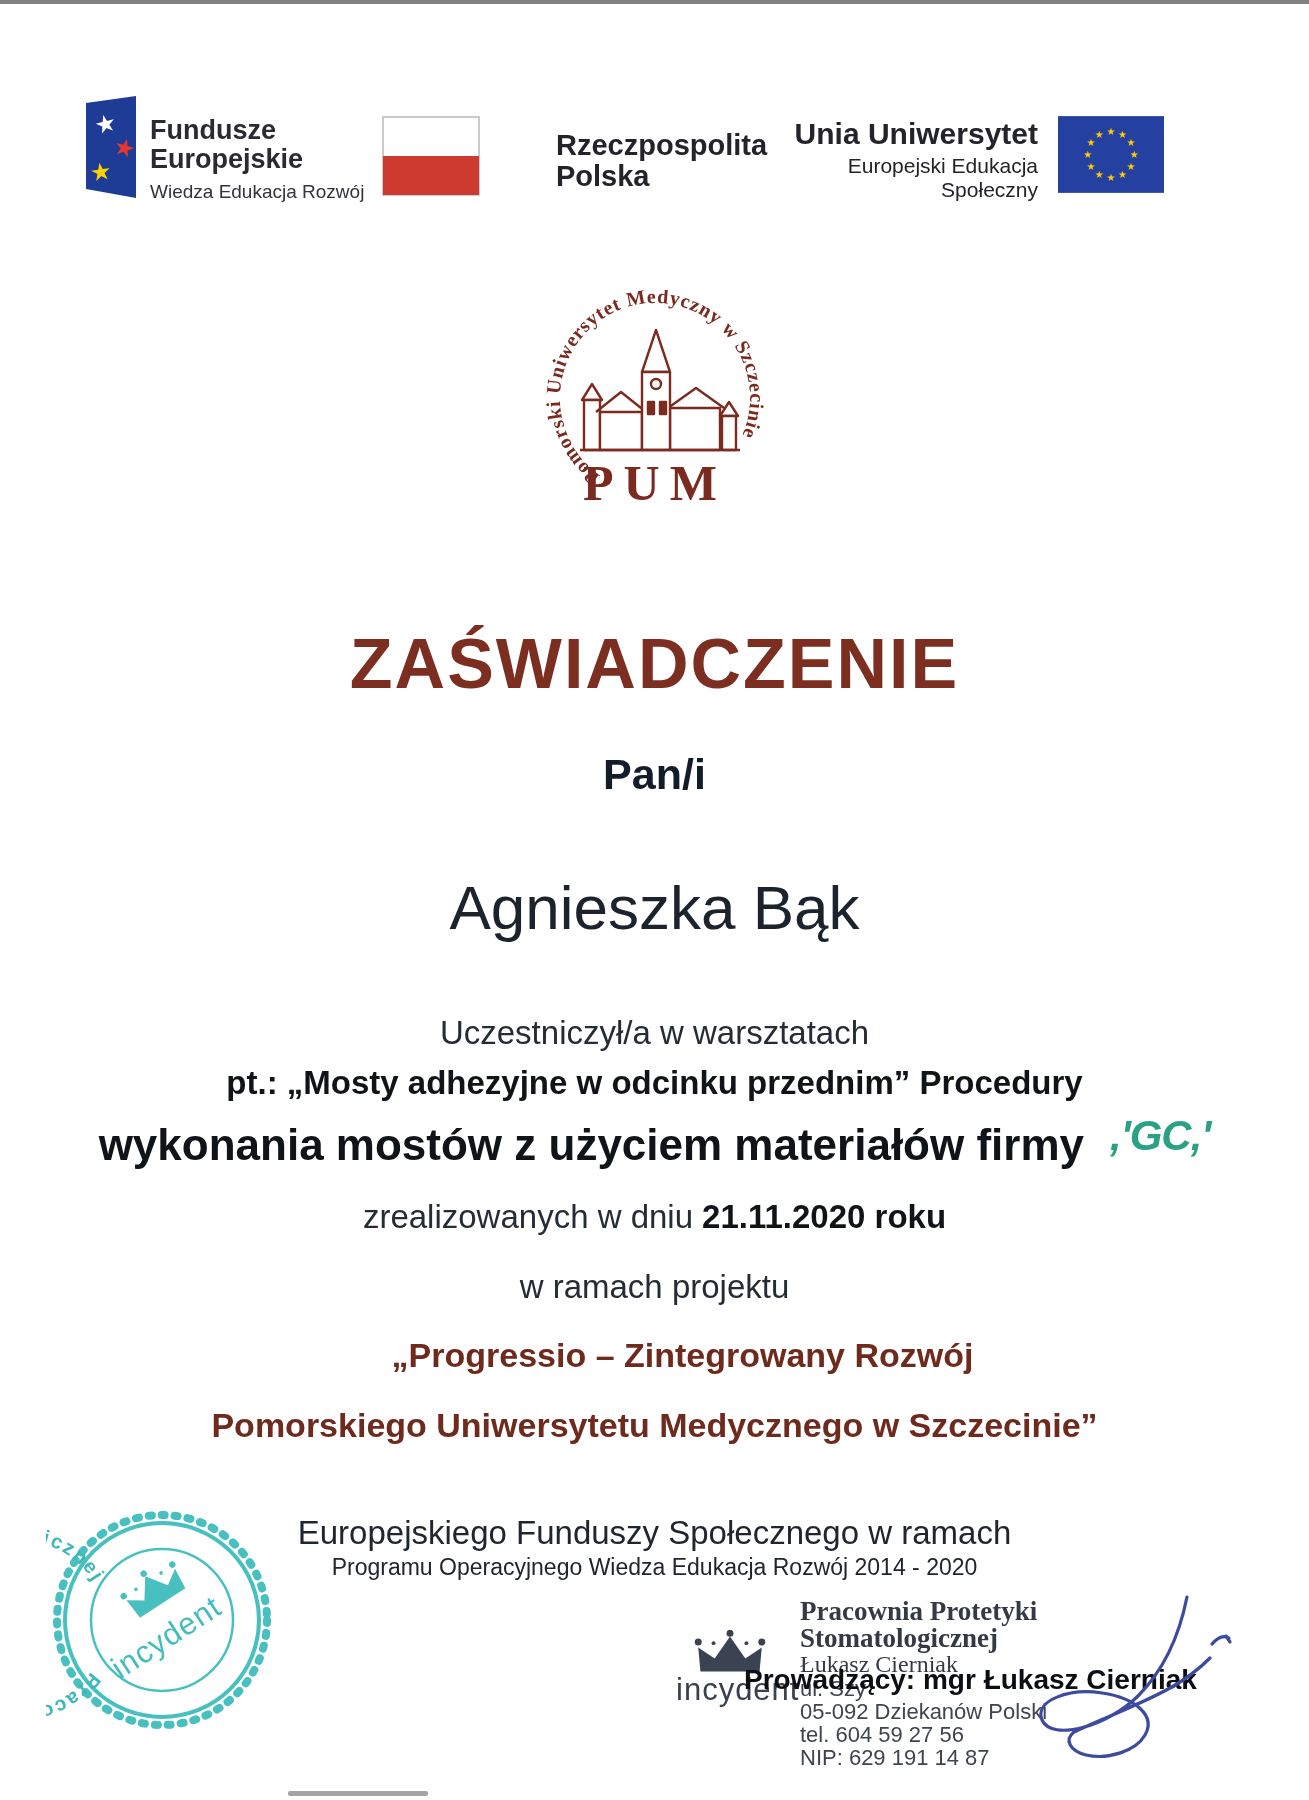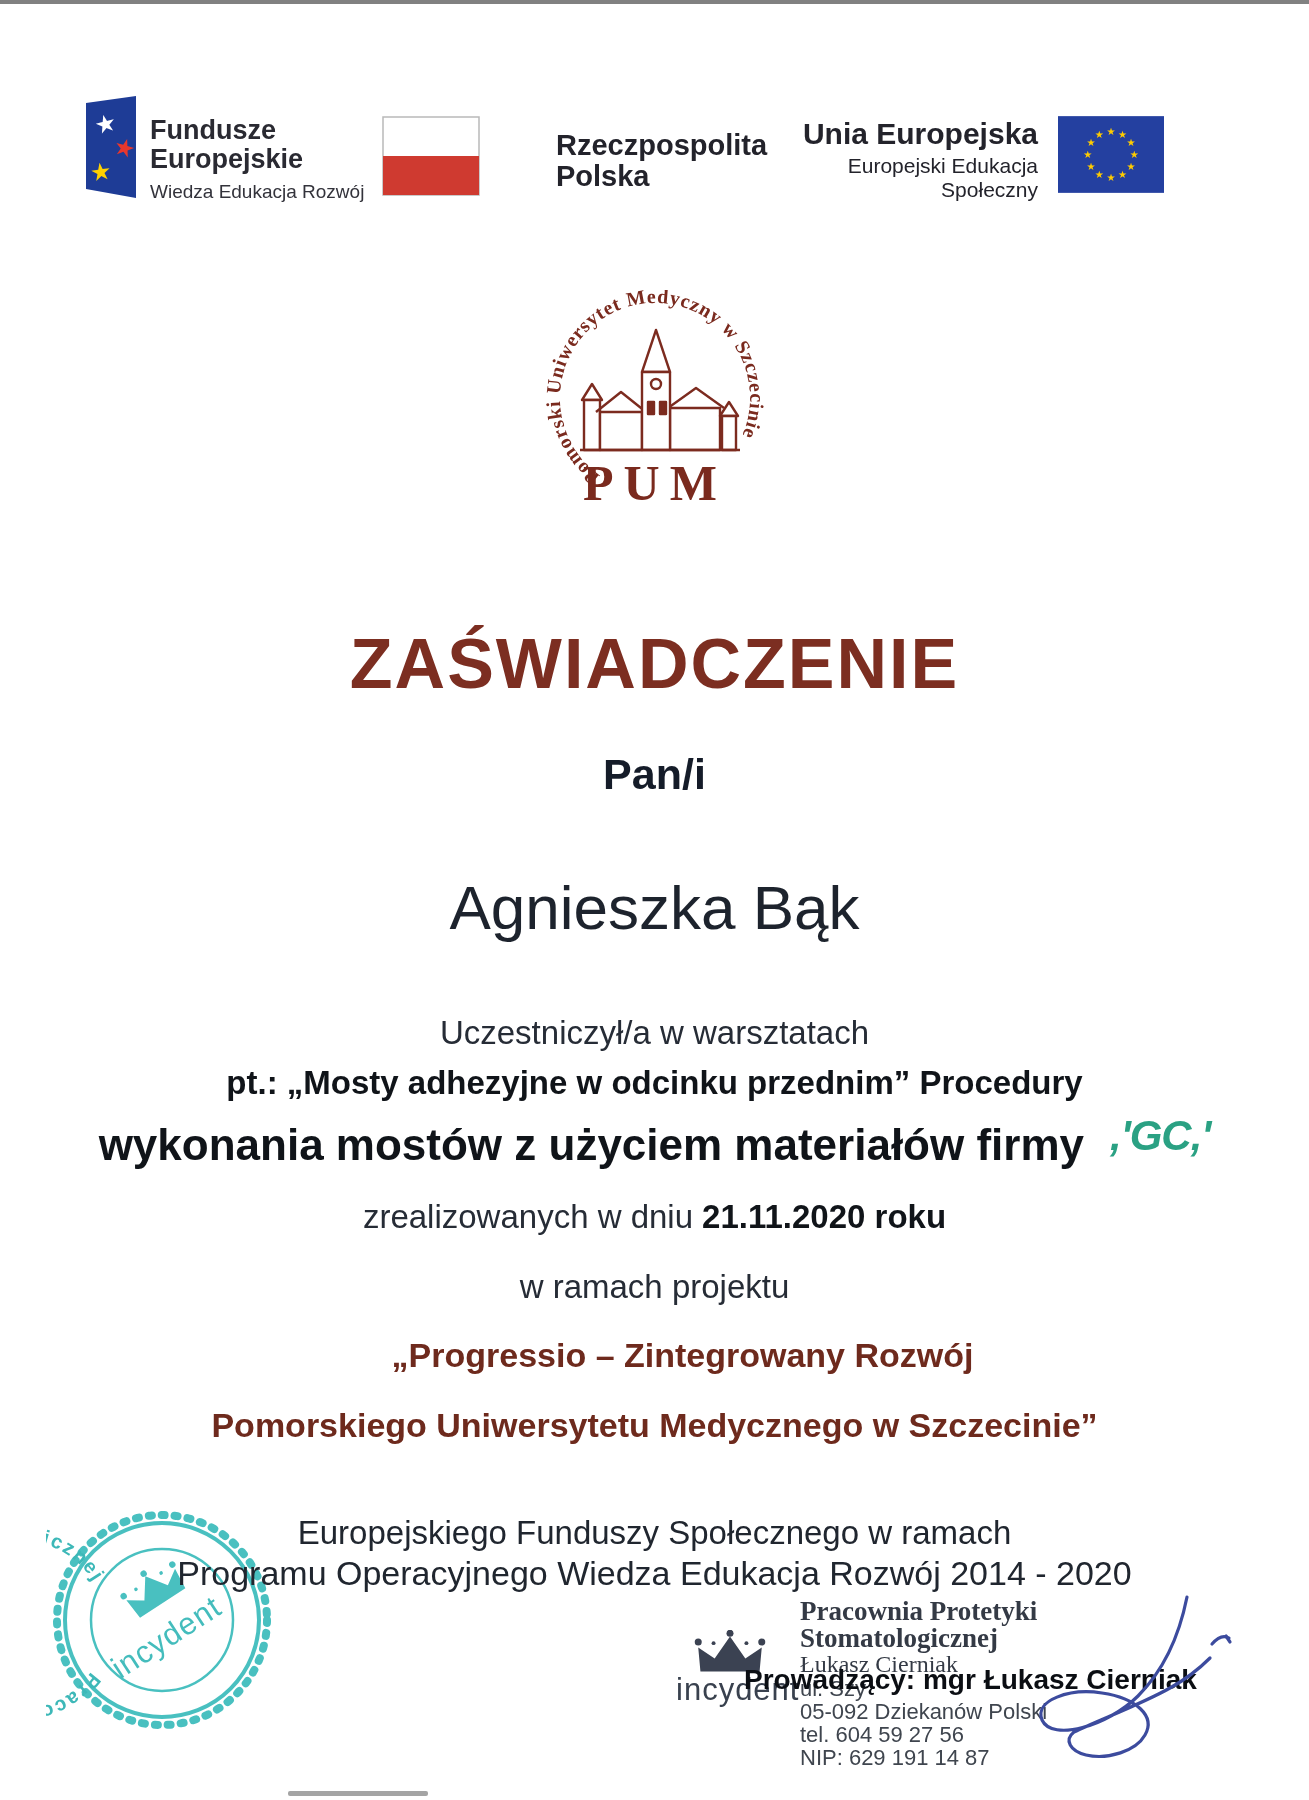--- a/index.html
+++ b/index.html
@@ -37,21 +37,21 @@
   .l3 .txt{font-size:44px;font-weight:bold;color:#101419;}
   .gc{font-size:42px;font-weight:800;font-style:italic;color:#2aa183;margin-left:26px;
       letter-spacing:-1px;transform:translateY(-8px);display:inline-block;}
   .l4{top:1198px;font-size:33px;color:#262c36;}
   .l4 b{margin-left:9px;color:#101419;}
   .l5{top:1268px;font-size:33px;color:#262c36;}
   .p1{top:1336px;font-size:34px;font-weight:bold;color:#6e2a1d;margin-left:28px;}
   .p2{top:1406px;font-size:34px;font-weight:bold;color:#6e2a1d;}
   .f1{top:1474px;font-size:33px;color:#20262f;z-index:2;}
   .f2{top:1514px;font-size:33px;color:#20262f;z-index:2;}
-  .f3{top:1554px;font-size:34px;color:#20262f;z-index:2;}
+  .f3{top:1554px;font-size:23px;color:#20262f;z-index:2;}
 
   
   .stamp{left:46px;top:1504px;z-index:1;opacity:.93;}
   .incydent-crown{left:692px;top:1630px;z-index:2;}
   .incydent-brand{left:676px;top:1672px;z-index:2;font-size:31px;letter-spacing:1px;color:#39414e;}
   .address{left:800px;top:1598px;z-index:2;color:#343a45;}
   .address .serif-b{font-family:"Liberation Serif",serif;font-weight:bold;font-size:27px;line-height:27px;}
   .address .serif{font-family:"Liberation Serif",serif;font-size:24px;line-height:25px;}
   .address .sans{font-size:22px;line-height:23px;color:#3f454e;}
   .conductor{left:744px;top:1664px;z-index:3;font-size:28px;font-weight:bold;color:#0b0e13;white-space:nowrap;}
@@ -80,21 +80,21 @@
   <svg class="abs pl-flag" width="98" height="80" viewBox="0 0 98 80">
     <rect x="1" y="1" width="96" height="78" fill="#ffffff" stroke="#b9b9b9" stroke-width="1.5"></rect>
     <rect x="1" y="40" width="96" height="39" fill="#cf3a30"></rect>
   </svg>
   <div class="abs pl-text">
     <div>Rzeczpospolita</div>
     <div>Polska</div>
   </div>
 
   <div class="abs eu-text">
-    <div class="big">Unia Europejska</div>
+    <div class="big">Unia Uniwersytet</div>
     <div class="sub">Europejski Edukacja Społeczny</div>
   </div>
   <svg class="abs eu-flag" width="106" height="77" viewBox="0 0 105 76">
     <rect x="0" y="0" width="105" height="76" fill="#2440a0"></rect>
     <g fill="#ffcc00" font-size="10" text-anchor="middle">
       <text x="52.5" y="18.5">★</text>
       <text x="64" y="21.6">★</text>
       <text x="72.4" y="30">★</text>
       <text x="75.5" y="41.5">★</text>
       <text x="72.4" y="53">★</text>

